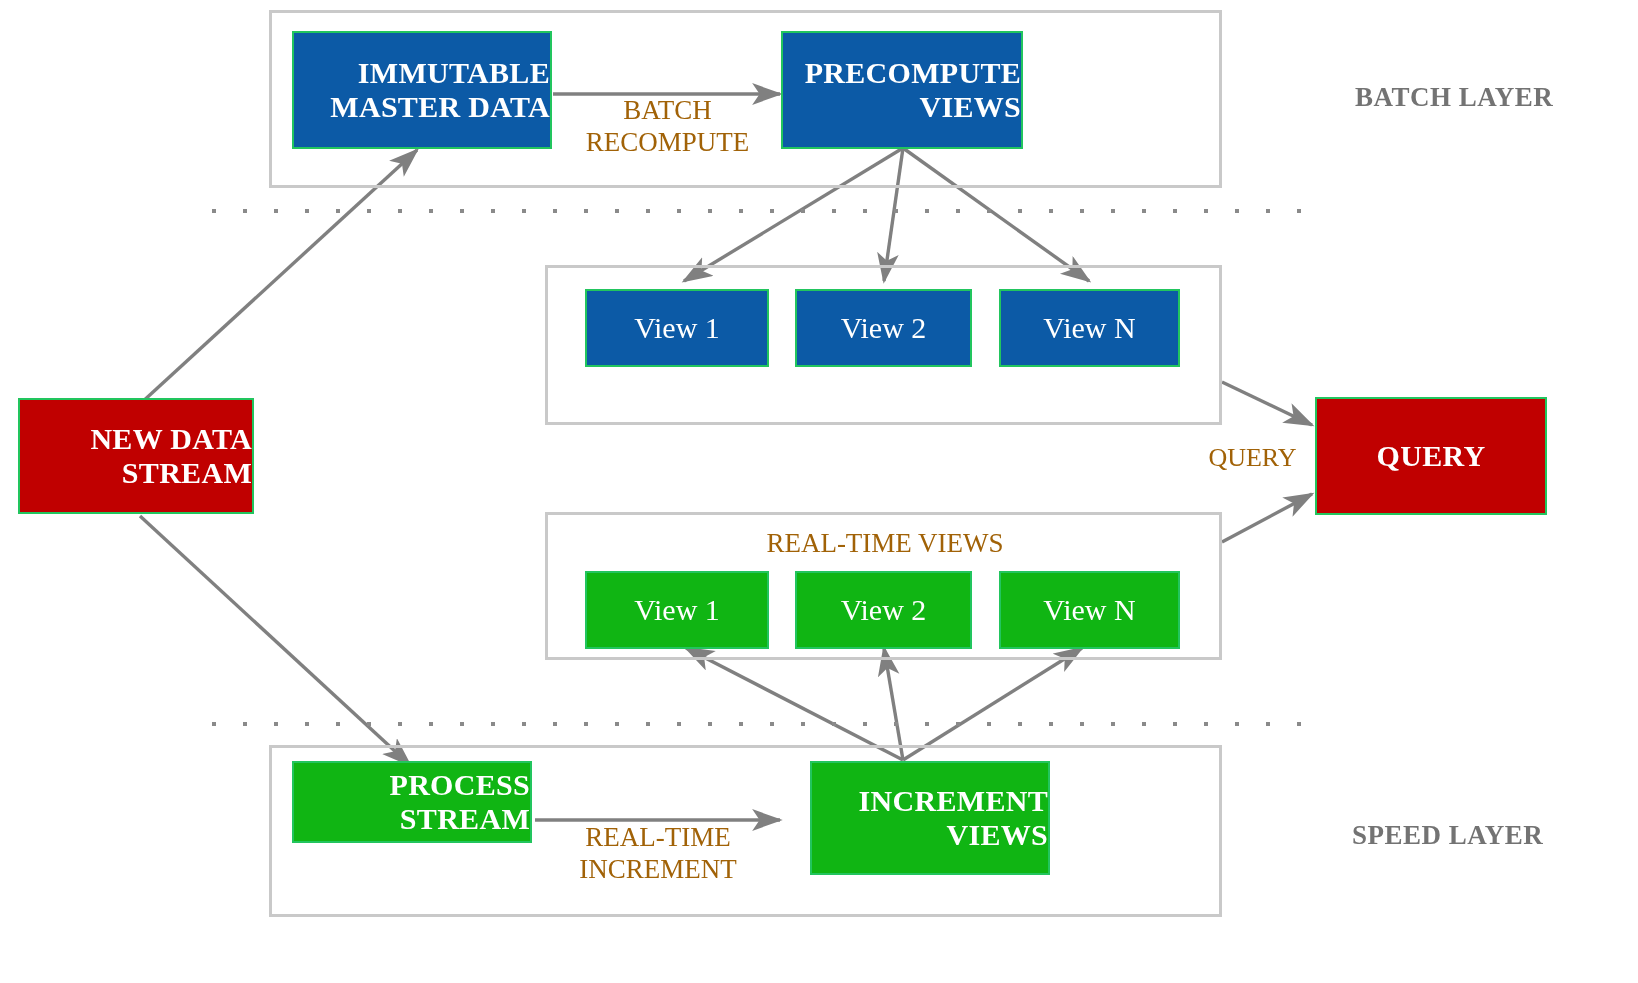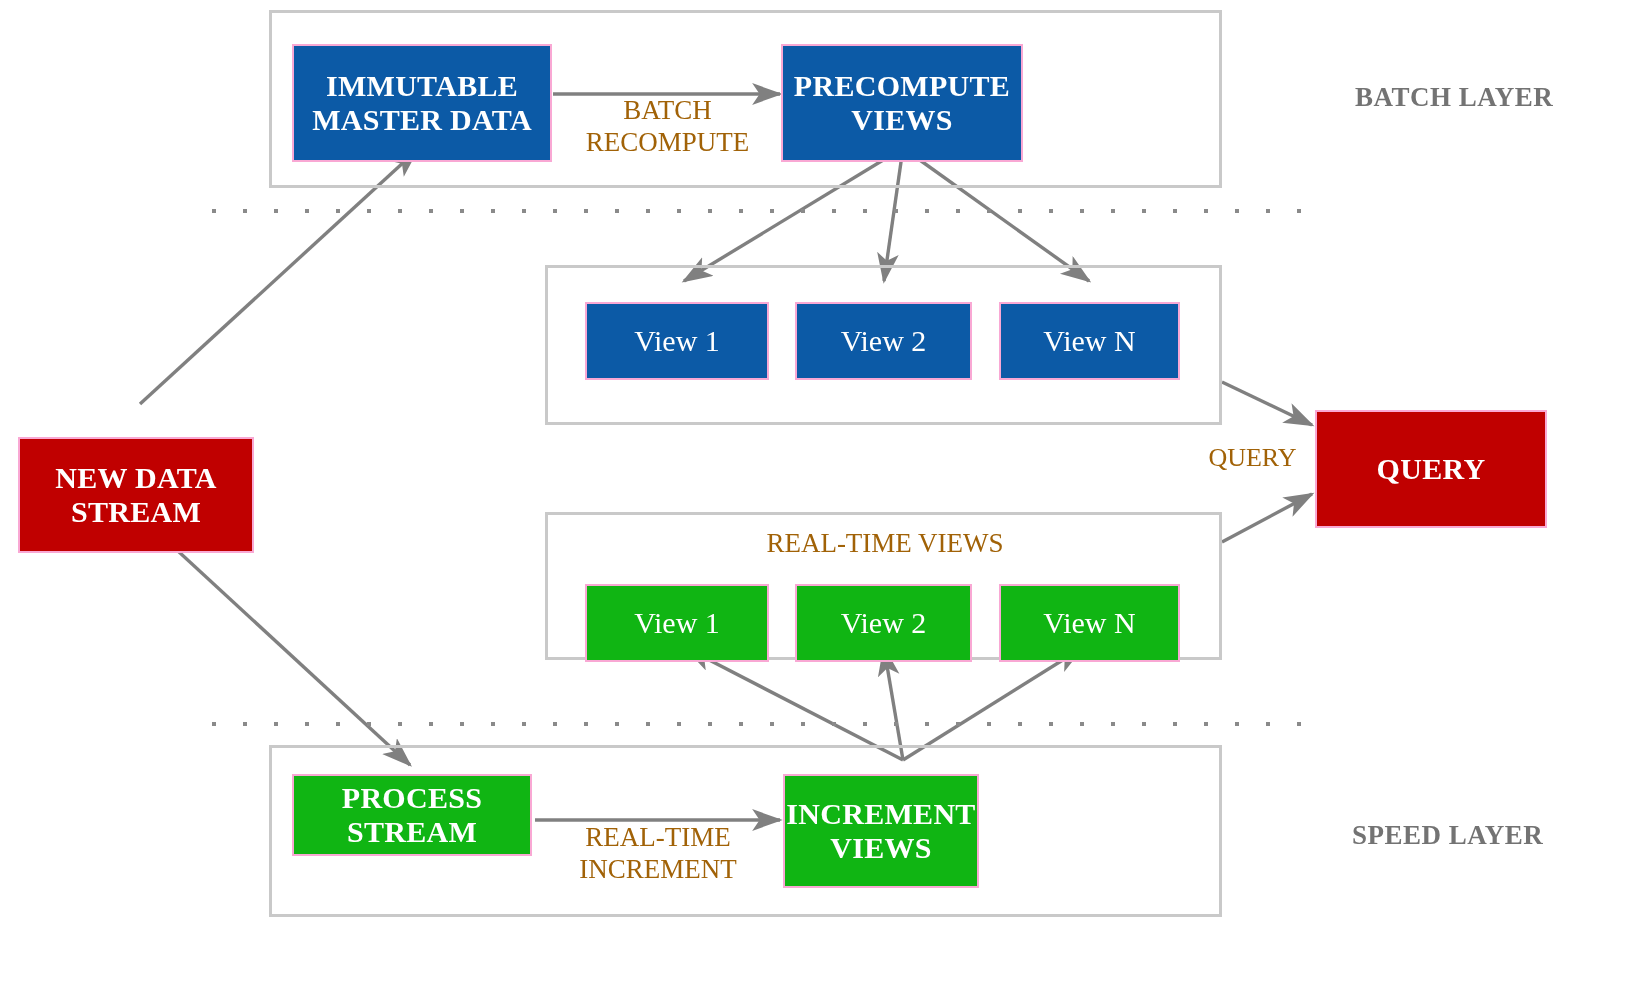--- a/index.html
+++ b/index.html
@@ -8,22 +8,22 @@
   #stage{position:absolute;left:0;top:0;width:1638px;height:983px;}
 
   
   #wires{position:absolute;left:0;top:0;width:1638px;height:983px;}
 
   
   .group{position:absolute;border:3px solid #c9c9c9;background:transparent;box-sizing:border-box;}
 
   
   .node{position:absolute;box-sizing:border-box;display:flex;align-items:center;
-        justify-content:center;text-align:center;color:#ffffff;
-        border:2px solid #f9a8d4;line-height:1.15;margin-top:13px;}
+        justify-content:center;text-align:right;color:#ffffff;
+        border:2px solid #22c55e;line-height:1.15;}
   .node.blue{background:#0c5aa6;}
   .node.green{background:#10b513;}
   .node.red{background:#c00000;}
   .node.bold{font-weight:bold;letter-spacing:.3px;}
 
   
   .lbl{position:absolute;color:#a16207;text-align:center;line-height:1.18;white-space:pre-line;}
   .lbl.bold{font-weight:bold;color:#737373;letter-spacing:.5px;}
 
   .f30{font-size:30px;}
@@ -95,28 +95,28 @@
 
   <div class="node green f30" style="left:585px;top:571px;width:184px;height:78px;">View 1</div>
   <div class="node green f30" style="left:795px;top:571px;width:177px;height:78px;">View 2</div>
   <div class="node green f30" style="left:999px;top:571px;width:181px;height:78px;">View N</div>
 
   <div class="group" style="left:269px;top:745px;width:953px;height:172px;"></div>
 
   <div class="node green bold f30" style="left:292px;top:761px;width:240px;height:82px;">PROCESS
 STREAM</div>
 
-  <div class="node green bold f30" style="left:783px;top:761px;width:196px;height:114px;">INCREMENT
+  <div class="node green bold f30" style="left:810px;top:761px;width:240px;height:114px;">INCREMENT
 VIEWS</div>
 
   <div class="lbl bold f27" style="left:1352px;top:820px;width:280px;text-align:left;">SPEED LAYER</div>
 
   <div class="lbl f27" style="left:543px;top:822px;width:230px;">REAL-TIME
 INCREMENT</div>
 
-  <div class="node red bold f30" style="left:18px;top:424px;width:236px;height:116px;">NEW DATA
+  <div class="node red bold f30" style="left:18px;top:398px;width:236px;height:116px;">NEW DATA
 STREAM</div>
 
   <div class="node red bold f30" style="left:1315px;top:397px;width:232px;height:118px;">QUERY</div>
 
   <div class="lbl f26" style="left:1190px;top:443px;width:125px;">QUERY</div>
 
 </div>
 
 </body></html>

